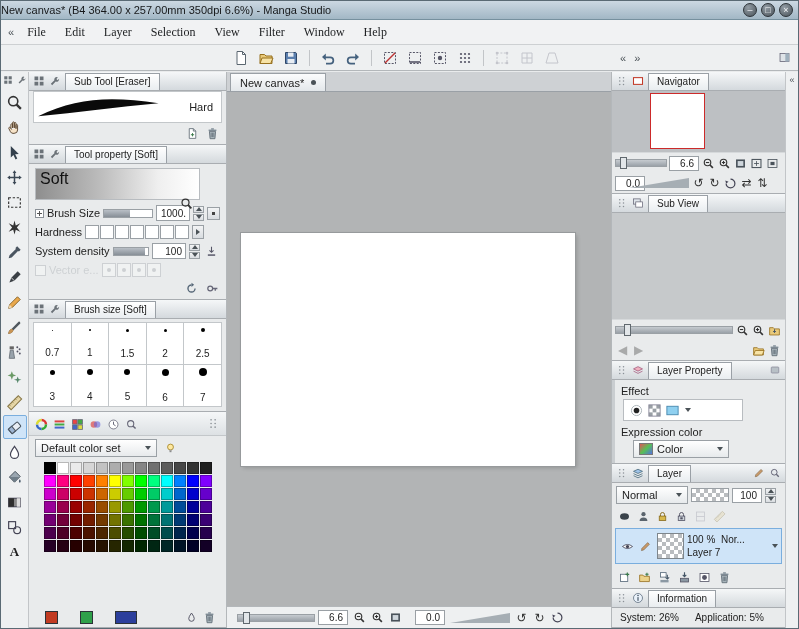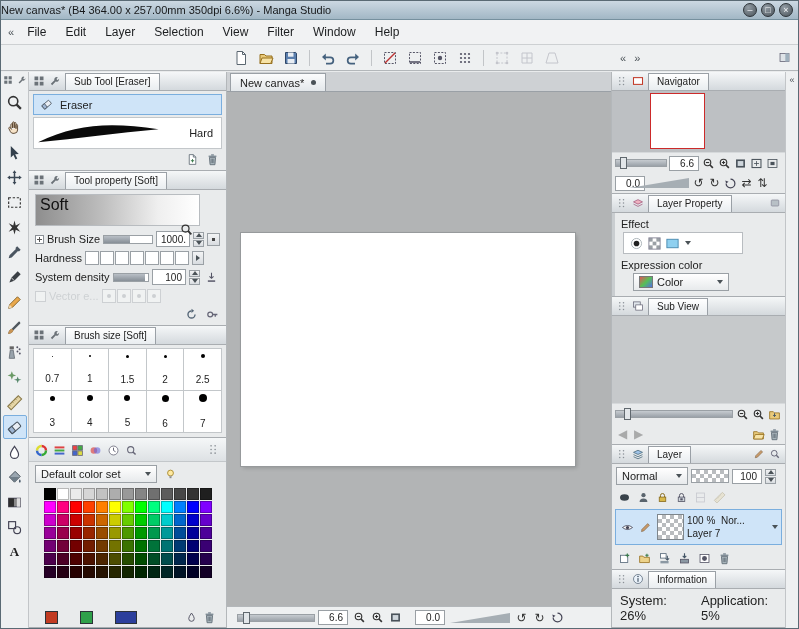--- a/index.html
+++ b/index.html
@@ -16,21 +16,21 @@
   .winbtn { width:14px; height:14px; border-radius:50%; border:1px solid #2c3237;
             background:radial-gradient(circle at 35% 30%, #939da5, #4b545b);
             color:#f2f4f6; font-size:9px; line-height:12px; text-align:center; }
 
   
   .menubar { height:25px; background:#f1f2f3; border-bottom:1px solid #cdd0d2; display:flex; align-items:center; padding-left:3px; }
   .chev { color:#4a5257; font-size:11px; padding:0 4px; }
   .menu-item { padding:4px 9px; font-size:12px; color:#1c1e20; }
   .toolbarrow { height:26px; background:#eef0f1; border-bottom:1px solid #b3b7ba; display:flex; align-items:center; }
   .tb-lead { width:228px; flex:0 0 auto; }
-  .tb-icons { display:flex; align-items:center; gap:1px; }
+  .tb-icons { display:flex; align-items:center; gap:1px;font-family:Liberation Serif, serif; }
   .tb-btn { width:24px; height:21px; display:inline-flex; align-items:center; justify-content:center; border-radius:2px; }
   .tb-btn svg { width:16px; height:16px; }
   .tb-sep { width:1px; height:16px; background:#c2c5c8; margin:0 5px; }
   .tb-chevs { margin-left:52px; }
   .tb-spring { flex:1; }
   .disabled { opacity:.35; }
 
   
   .main { position:absolute; top:71px; left:0; right:0; bottom:0; display:flex; }
 
@@ -162,21 +162,21 @@
   .layer-row { margin:2px 3px; background:#cfe4f8; border:1px solid #7aaede; display:flex; align-items:center; gap:3px; padding:2px 3px; height:36px; }
   .layer-thumb { width:27px; height:26px; border:1px solid #7e868c; flex:0 0 auto; }
   .layer-text { display:flex; flex-direction:column; font-size:10px; line-height:13px; flex:1; min-width:0; white-space:nowrap; overflow:hidden; }
   .lr-bottom { display:flex; gap:3px; padding:3px 4px 3px; }
   .checker { background-color:#fff;
              background-image:linear-gradient(45deg,#b9bcbf 25%,transparent 25%,transparent 75%,#b9bcbf 75%),
                               linear-gradient(45deg,#b9bcbf 25%,transparent 25%,transparent 75%,#b9bcbf 75%);
              background-size:8px 8px; background-position:0 0,4px 4px; }
 
   
-  .info-body { display:flex; gap:16px; padding:4px 8px; font-size:13px; }
+  .info-body { display:flex; gap:16px; padding:4px 8px; font-size:10px; }
 </style>
 </head>
 <body>
 
 <div id="app">
 
   <div class="titlebar">
     <span class="title">New canvas* (B4 364.00 x 257.00mm 350dpi 6.6%)  - Manga Studio</span>
     <span class="winbtns">
         <span class="winbtn">–</span>
@@ -452,33 +452,20 @@
                 </svg>
               </span>
               <span class="icon-btn">
                 <svg viewBox="0 0 16 16">
                   <path d="M10.5 2.5a3.5 3.5 0 0 0-3.3 4.6L2.5 11.8l1.7 1.7 4.7-4.7A3.5 3.5 0 0 0 13.5 5l-2 2-1.7-1.7 2-2z" fill="#6b7278"></path>
                 </svg>
               </span>
             </span>
           <span class="ptitle">Sub Tool [Eraser]</span>
         </div>
-        <div class="subtool-item">
-          <span class="irow">
-              <span class="icon-btn">
-                <svg viewBox="0 0 16 16">
-                  <g transform="rotate(-40 8 8)">
-                    <rect x="2.5" y="5.5" width="11" height="5.6" rx="1" fill="#e9eef5" stroke="#4a5560"></rect>
-                    <rect x="2.5" y="5.5" width="4.2" height="5.6" fill="#9fb6d4" stroke="#4a5560"></rect>
-                  </g>
-                </svg>
-              </span>
-            </span>
-          <span>Eraser</span>
-        </div>
         <div class="stroke-row">
           <svg viewBox="0 0 150 28" preserveAspectRatio="none">
             <path d="M4 24 C 42 4, 74 2, 122 10 C 82 14, 42 20, 4 24 Z" fill="#0a0a0a"></path>
           </svg>
           <span class="stroke-label">Hard</span>
         </div>
         <div class="pfoot">
             <span class="icon-btn">
               <svg viewBox="0 0 16 16">
                 <path d="M4 2h5l3 3v9H4z" fill="#fff" stroke="#5a6670"></path>
@@ -1014,20 +1001,102 @@
               <span class="icon-btn">
                 <span class="glyph">⇄</span>
               </span>
               <span class="icon-btn">
                 <span class="glyph">⇅</span>
               </span>
             </span>
         </div>
       </div>
 
+      <div class="panel grow">
+        <div class="phead">
+          <span class="hicon">
+              <span class="icon-btn">
+                <svg viewBox="0 0 16 16">
+                  <g fill="#8a9096">
+                    <circle cx="5" cy="3.5" r="1"></circle>
+                    <circle cx="5" cy="8" r="1"></circle>
+                    <circle cx="5" cy="12.5" r="1"></circle>
+                    <circle cx="10" cy="3.5" r="1"></circle>
+                    <circle cx="10" cy="8" r="1"></circle>
+                    <circle cx="10" cy="12.5" r="1"></circle>
+                  </g>
+                </svg>
+              </span>
+              <span class="icon-btn">
+                <svg viewBox="0 0 16 16">
+                  <rect x="2" y="2.5" width="9" height="7" fill="#dfe5ea" stroke="#667"></rect>
+                  <rect x="5" y="6.5" width="9" height="7" fill="#fff" stroke="#667"></rect>
+                </svg>
+              </span>
+            </span>
+          <span class="ptitle">Sub View</span>
+        </div>
+        <div class="sv-view"></div>
+        <div class="nav-row">
+          <span class="sb-slider grow-slider">
+              <span class="knob"></span>
+            </span>
+          <span class="irow">
+              <span class="icon-btn">
+                <svg viewBox="0 0 16 16">
+                  <circle cx="6.8" cy="6.8" r="4" fill="none" stroke="#333" stroke-width="1.4"></circle>
+                  <line x1="4.8" y1="6.8" x2="8.8" y2="6.8" stroke="#333" stroke-width="1.3"></line>
+                  <line x1="9.8" y1="9.8" x2="13.4" y2="13.4" stroke="#333" stroke-width="2"></line>
+                </svg>
+              </span>
+              <span class="icon-btn">
+                <svg viewBox="0 0 16 16">
+                  <circle cx="6.8" cy="6.8" r="4" fill="none" stroke="#333" stroke-width="1.4"></circle>
+                  <line x1="4.8" y1="6.8" x2="8.8" y2="6.8" stroke="#333" stroke-width="1.3"></line>
+                  <line x1="6.8" y1="4.8" x2="6.8" y2="8.8" stroke="#333" stroke-width="1.3"></line>
+                  <line x1="9.8" y1="9.8" x2="13.4" y2="13.4" stroke="#333" stroke-width="2"></line>
+                </svg>
+              </span>
+              <span class="icon-btn">
+                <svg viewBox="0 0 16 16">
+                  <path d="M2 4.5h4.5l1.5 1.5H14v7.5H2z" fill="#e8c97a" stroke="#97701f"></path>
+                  <path d="M8 6.5v4M6.2 8.7 8 10.5l1.8-1.8" fill="none" stroke="#456" stroke-width="1.2"></path>
+                </svg>
+              </span>
+            </span>
+        </div>
+        <div class="nav-row">
+          <span class="irow disabled">
+              <span class="icon-btn">
+                <span class="glyph">◀</span>
+              </span>
+              <span class="icon-btn">
+                <span class="glyph">▶</span>
+              </span>
+            </span>
+          <span style="flex:1"></span>
+          <span class="irow">
+              <span class="icon-btn">
+                <svg viewBox="0 0 16 16">
+                  <path d="M2 4.5h4.5l1.5 1.5H14v7.5H2z" fill="#e8c97a" stroke="#97701f"></path>
+                  <path d="M2 13.5 4 8h11l-2.3 5.5z" fill="#f7e3a6" stroke="#97701f"></path>
+                </svg>
+              </span>
+              <span class="icon-btn">
+                <svg viewBox="0 0 16 16">
+                  <rect x="6.3" y="1.6" width="3.4" height="1.6" fill="#788792"></rect>
+                  <rect x="3.2" y="3.2" width="9.6" height="1.6" fill="#788792"></rect>
+                  <path d="M4.2 5.4h7.6L11 14.4H5z" fill="#aab6bd" stroke="#5a6670"></path>
+                  <path d="M6.4 7v5.4M8 7v5.4M9.6 7v5.4" stroke="#5a6670" stroke-width=".8"></path>
+                </svg>
+              </span>
+            </span>
+        </div>
+      </div>
+
       <div class="panel">
         <div class="phead">
           <span class="hicon">
               <span class="icon-btn">
                 <svg viewBox="0 0 16 16">
                   <g fill="#8a9096">
                     <circle cx="5" cy="3.5" r="1"></circle>
                     <circle cx="5" cy="8" r="1"></circle>
                     <circle cx="5" cy="12.5" r="1"></circle>
                     <circle cx="10" cy="3.5" r="1"></circle>
@@ -1084,102 +1153,20 @@
           </div>
           <div class="lpp-label">Expression color</div>
           <div class="dd expr">
             <span class="expr-chip"></span>
             <span>Color</span>
             <i class="arr-down"></i>
           </div>
         </div>
       </div>
 
-      <div class="panel grow">
-        <div class="phead">
-          <span class="hicon">
-              <span class="icon-btn">
-                <svg viewBox="0 0 16 16">
-                  <g fill="#8a9096">
-                    <circle cx="5" cy="3.5" r="1"></circle>
-                    <circle cx="5" cy="8" r="1"></circle>
-                    <circle cx="5" cy="12.5" r="1"></circle>
-                    <circle cx="10" cy="3.5" r="1"></circle>
-                    <circle cx="10" cy="8" r="1"></circle>
-                    <circle cx="10" cy="12.5" r="1"></circle>
-                  </g>
-                </svg>
-              </span>
-              <span class="icon-btn">
-                <svg viewBox="0 0 16 16">
-                  <rect x="2" y="2.5" width="9" height="7" fill="#dfe5ea" stroke="#667"></rect>
-                  <rect x="5" y="6.5" width="9" height="7" fill="#fff" stroke="#667"></rect>
-                </svg>
-              </span>
-            </span>
-          <span class="ptitle">Sub View</span>
-        </div>
-        <div class="sv-view"></div>
-        <div class="nav-row">
-          <span class="sb-slider grow-slider">
-              <span class="knob"></span>
-            </span>
-          <span class="irow">
-              <span class="icon-btn">
-                <svg viewBox="0 0 16 16">
-                  <circle cx="6.8" cy="6.8" r="4" fill="none" stroke="#333" stroke-width="1.4"></circle>
-                  <line x1="4.8" y1="6.8" x2="8.8" y2="6.8" stroke="#333" stroke-width="1.3"></line>
-                  <line x1="9.8" y1="9.8" x2="13.4" y2="13.4" stroke="#333" stroke-width="2"></line>
-                </svg>
-              </span>
-              <span class="icon-btn">
-                <svg viewBox="0 0 16 16">
-                  <circle cx="6.8" cy="6.8" r="4" fill="none" stroke="#333" stroke-width="1.4"></circle>
-                  <line x1="4.8" y1="6.8" x2="8.8" y2="6.8" stroke="#333" stroke-width="1.3"></line>
-                  <line x1="6.8" y1="4.8" x2="6.8" y2="8.8" stroke="#333" stroke-width="1.3"></line>
-                  <line x1="9.8" y1="9.8" x2="13.4" y2="13.4" stroke="#333" stroke-width="2"></line>
-                </svg>
-              </span>
-              <span class="icon-btn">
-                <svg viewBox="0 0 16 16">
-                  <path d="M2 4.5h4.5l1.5 1.5H14v7.5H2z" fill="#e8c97a" stroke="#97701f"></path>
-                  <path d="M8 6.5v4M6.2 8.7 8 10.5l1.8-1.8" fill="none" stroke="#456" stroke-width="1.2"></path>
-                </svg>
-              </span>
-            </span>
-        </div>
-        <div class="nav-row">
-          <span class="irow disabled">
-              <span class="icon-btn">
-                <span class="glyph">◀</span>
-              </span>
-              <span class="icon-btn">
-                <span class="glyph">▶</span>
-              </span>
-            </span>
-          <span style="flex:1"></span>
-          <span class="irow">
-              <span class="icon-btn">
-                <svg viewBox="0 0 16 16">
-                  <path d="M2 4.5h4.5l1.5 1.5H14v7.5H2z" fill="#e8c97a" stroke="#97701f"></path>
-                  <path d="M2 13.5 4 8h11l-2.3 5.5z" fill="#f7e3a6" stroke="#97701f"></path>
-                </svg>
-              </span>
-              <span class="icon-btn">
-                <svg viewBox="0 0 16 16">
-                  <rect x="6.3" y="1.6" width="3.4" height="1.6" fill="#788792"></rect>
-                  <rect x="3.2" y="3.2" width="9.6" height="1.6" fill="#788792"></rect>
-                  <path d="M4.2 5.4h7.6L11 14.4H5z" fill="#aab6bd" stroke="#5a6670"></path>
-                  <path d="M6.4 7v5.4M8 7v5.4M9.6 7v5.4" stroke="#5a6670" stroke-width=".8"></path>
-                </svg>
-              </span>
-            </span>
-        </div>
-      </div>
-
       <div class="panel">
         <div class="phead">
           <span class="hicon">
               <span class="icon-btn">
                 <svg viewBox="0 0 16 16">
                   <g fill="#8a9096">
                     <circle cx="5" cy="3.5" r="1"></circle>
                     <circle cx="5" cy="8" r="1"></circle>
                     <circle cx="5" cy="12.5" r="1"></circle>
                     <circle cx="10" cy="3.5" r="1"></circle>

